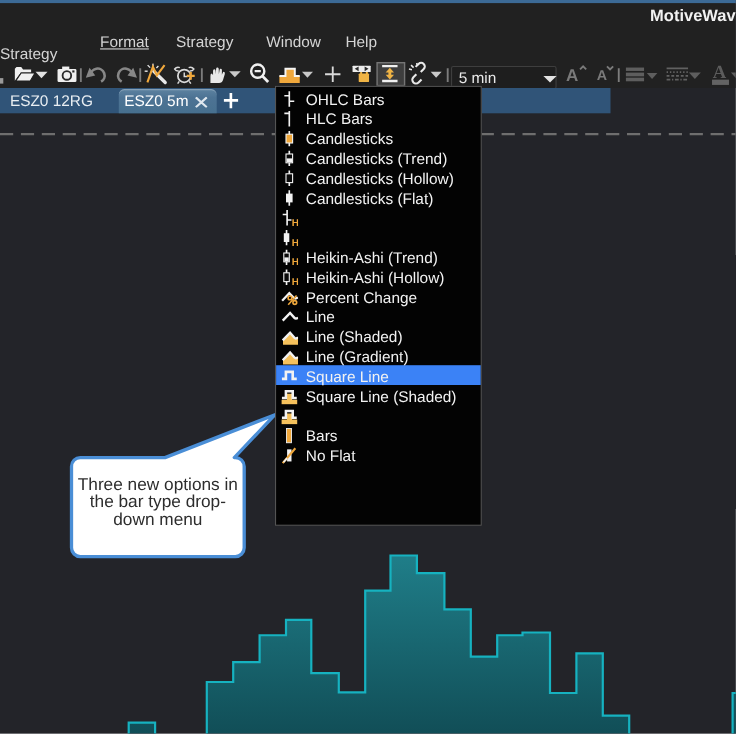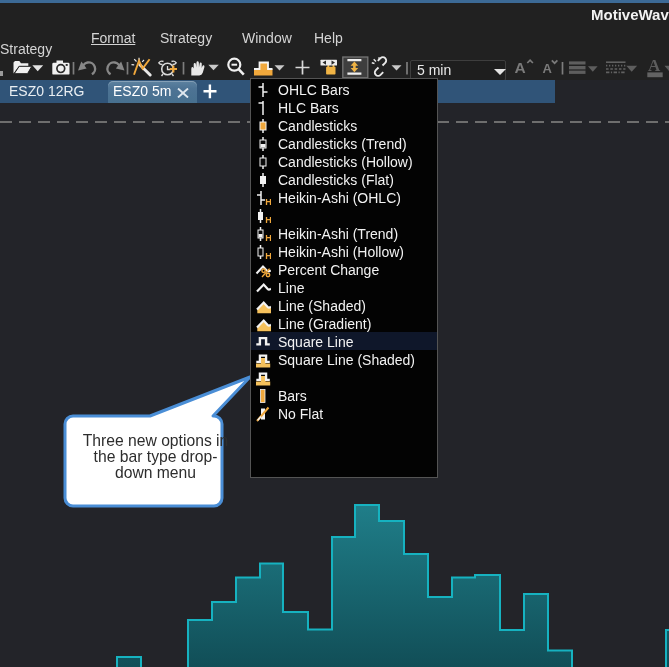--- a/index.html
+++ b/index.html
@@ -11,23 +11,23 @@
 .caret{width:0;height:0;border-left:5px solid transparent;border-right:5px solid transparent;border-top:5px solid #c9c9c9;}
 #tabbar{left:0;top:80px;width:555px;height:23px;background:#305478;}
 #tab1{left:9px;top:2.5px;font-size:14px;color:#e9eef2;}
 #atab{left:108px;top:1px;width:89px;height:22px;background:linear-gradient(#5d82a0,#4d7394 35%,#47708f);box-shadow:inset 0 1px 0 rgba(255,255,255,.25);border-radius:5px 5px 0 0;}
 #atabtxt{left:5px;top:2px;font-size:14px;color:#fff;text-align:right;}
 #chartsvg{left:0;top:103px;}
 #menu{left:250px;top:78px;width:188px;height:400px;background:#030303;border:1px solid #545454;box-sizing:border-box;padding-top:1px;}
 .mi{height:18px;display:flex;align-items:flex-end;padding-left:4px;}
 .mi svg{width:16px;height:16px;margin-right:7px;flex:none;}
 .mi span{font-size:14px;color:#f2f2f2;white-space:nowrap;}
-.mi.hl{background:#0f172a;}
+.mi.hl{background:#3b82f6;}
 #callout{left:0px;top:370px;}
-#caltxt{left:65px;top:433px;width:157px;text-align:center;font-size:15.7px;line-height:16px;color:#2d2d2d;margin-left:12px;}
+#caltxt{left:65px;top:433px;width:157px;text-align:center;font-size:15.7px;line-height:16px;color:#2d2d2d;}
 #combo{left:410px;top:57px;width:96px;height:21px;background:#1e1e1e;border:1px solid #3e3e3e;box-sizing:border-box;border-radius:2px;}
 #combotxt{left:6px;top:1px;font-size:14px;color:#e9e9e9;}
 </style></head>
 <body>
 <div id="root">
   <div class="abs" id="topline"></div>
   <div class="abs" id="header">
     <div class="abs" id="title">MotiveWave</div>
     <div class="abs mn" style="left:0;margin-top:11px;">Strategy</div>
     <div class="abs mn" style="left:91px;text-decoration:underline;">Format</div>
@@ -196,21 +196,20 @@
           <path d="M8,1 V15" stroke="#f2f2f2" stroke-width="1.5"></path>
           <rect x="5" y="4" width="6" height="8" fill="#f2f2f2"></rect>
         </svg>
         <span>Candlesticks (Flat)</span>
       </div>
     <div class="mi">
         <svg viewBox="0 0 16 16">
           <path d="M6,1 V15 M2,5 H6 M6,10 H10" stroke="#f2f2f2" stroke-width="1.5" fill="none"></path>
           <text x="10.2" y="15.3" font-size="9" font-weight="bold" fill="#f0a83c" font-family="Liberation Sans">H</text>
         </svg>
-        <span>Heikin-Ashi (OHLC)</span>
       </div>
     <div class="mi">
         <svg viewBox="0 0 16 16">
           <path d="M5.5,1 V15" stroke="#f2f2f2" stroke-width="1.5"></path>
           <rect x="3" y="4" width="5" height="8" fill="#f2f2f2"></rect>
           <text x="10.2" y="15.3" font-size="9" font-weight="bold" fill="#f0a83c" font-family="Liberation Sans">H</text>
         </svg>
       </div>
     <div class="mi">
         <svg viewBox="0 0 16 16">

